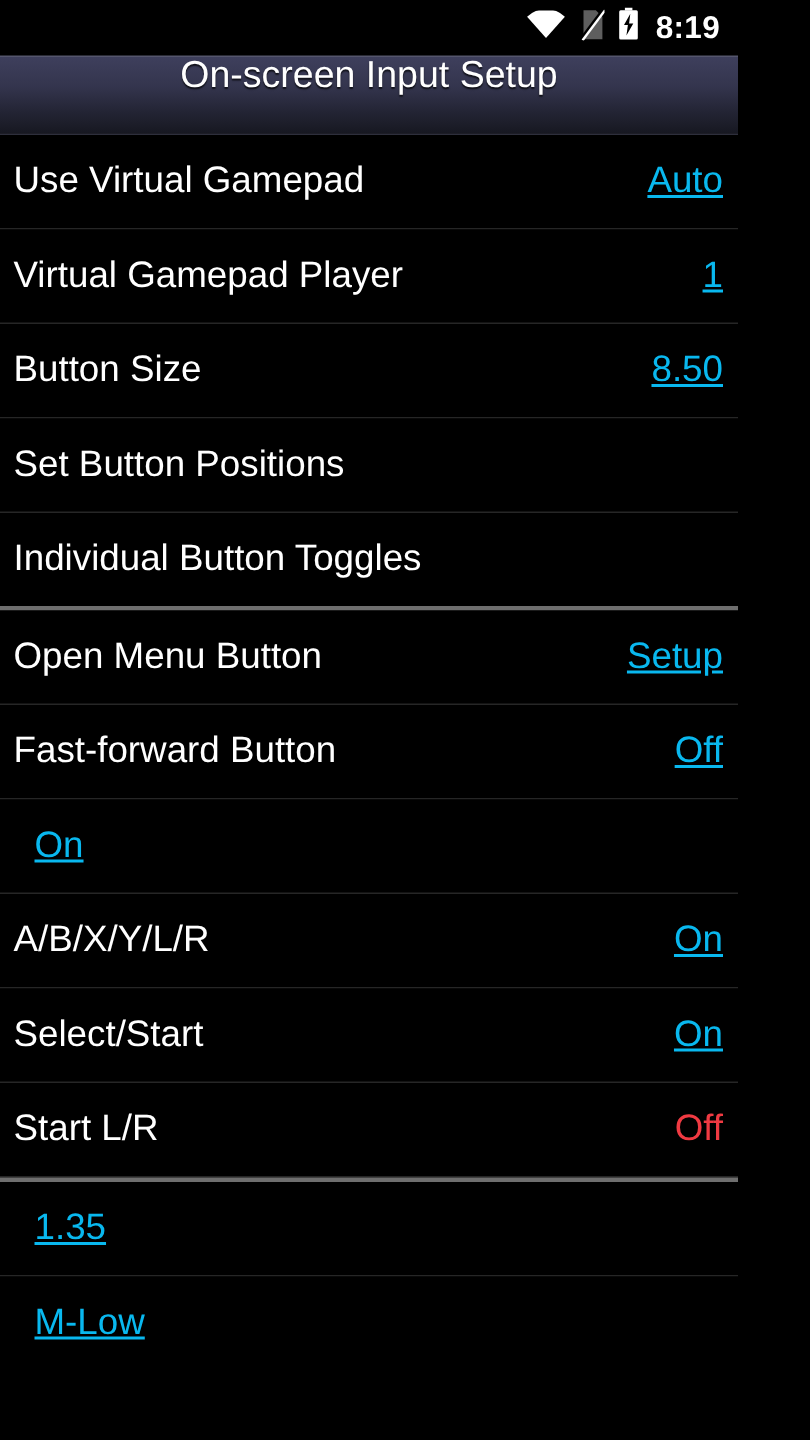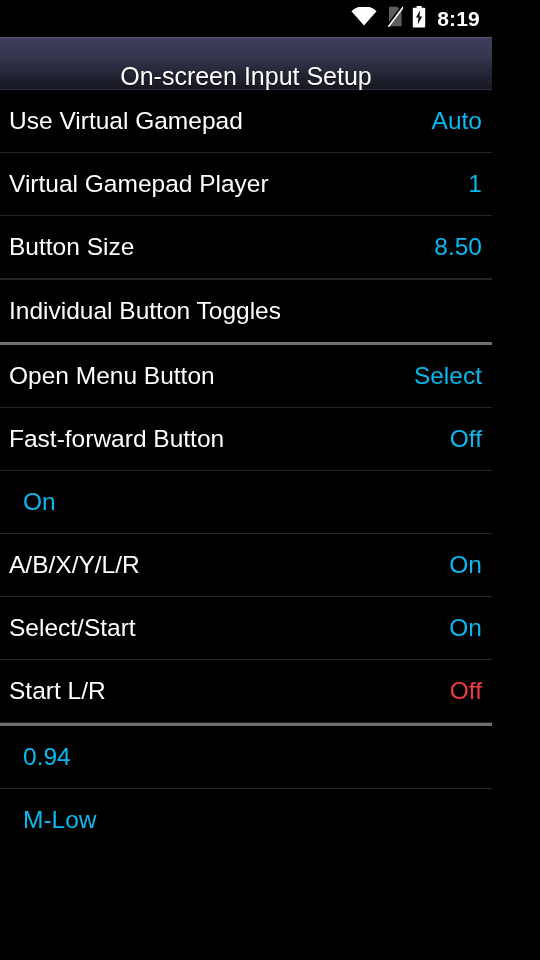--- a/index.html
+++ b/index.html
@@ -22,42 +22,42 @@
     color:#ffffff; font-size:21px; font-weight:bold;
     letter-spacing:0.2px; line-height:1; margin-left:2px;
   }
 
   
   .titlebar {
     height:53px;
     background:linear-gradient(to bottom, #3e3f5c 0%, #34354e 38%, #232434 72%, #171821 100%);
     border-top:1px solid #55566d;
     border-bottom:1px solid #2e2f3c;
-    display:flex; align-items:flex-end; justify-content:center;
+    display:flex; align-items:flex-start; justify-content:center;
   }
   .titlebar-text {
     color:#ffffff; font-size:25px; line-height:1;
     text-shadow:0 1px 1px rgba(0,0,0,.7);
   }
 
   
   .list { background:#000; }
   .row {
     height:62px; display:flex; align-items:center;
     padding:0 10px 0 9px; background:#000;
   }
   .row-label {
     color:#ffffff; font-size:24.5px; line-height:1;
     white-space:nowrap; flex:1 1 auto;
   }
   .row-value {
     font-size:24.5px; line-height:1; white-space:nowrap;
     flex:0 0 auto; margin-left:14px;
   }
-  .v-accent { color:#09b8ef; }
+  .v-accent { color:#09b8ef;text-decoration:underline; }
   .v-warn   { color:#f03a42; }
 
   .divider  { height:1px; background:#262626; }
   .divider.section { height:3px; background:#6e6e6e; }
 </style>
 </head>
 <body>
 
 <div id="screen">
 
@@ -101,28 +101,31 @@
       <div class="row">
         <span class="row-label">Virtual Gamepad Player</span>
         <span class="row-value v-accent">1</span>
       </div>
       <div class="divider"></div>
       <div class="row">
         <span class="row-label">Button Size</span>
         <span class="row-value v-accent">8.50</span>
       </div>
       <div class="divider"></div>
+      <div class="row">
+        <span class="row-label">Set Button Positions</span>
+      </div>
       <div class="divider"></div>
       <div class="row">
         <span class="row-label">Individual Button Toggles</span>
       </div>
       <div class="divider section"></div>
       <div class="row">
         <span class="row-label">Open Menu Button</span>
-        <span class="row-value v-accent">Select</span>
+        <span class="row-value v-accent">Setup</span>
       </div>
       <div class="divider"></div>
       <div class="row">
         <span class="row-label">Fast-forward Button</span>
         <span class="row-value v-accent">Off</span>
       </div>
       <div class="divider"></div>
       <div class="row">
         <span class="row-value v-accent">On</span>
       </div>
@@ -137,21 +140,21 @@
         <span class="row-value v-accent">On</span>
       </div>
       <div class="divider"></div>
       <div class="row">
         <span class="row-label">Start L/R</span>
         <span class="row-value v-warn">Off</span>
       </div>
       <div class="divider"></div>
       <div class="divider section"></div>
       <div class="row">
-        <span class="row-value v-accent">0.94</span>
+        <span class="row-value v-accent">1.35</span>
       </div>
       <div class="divider"></div>
       <div class="row">
         <span class="row-value v-accent">M-Low</span>
       </div>
     </div>
 
 </div>
 
 </body></html>

